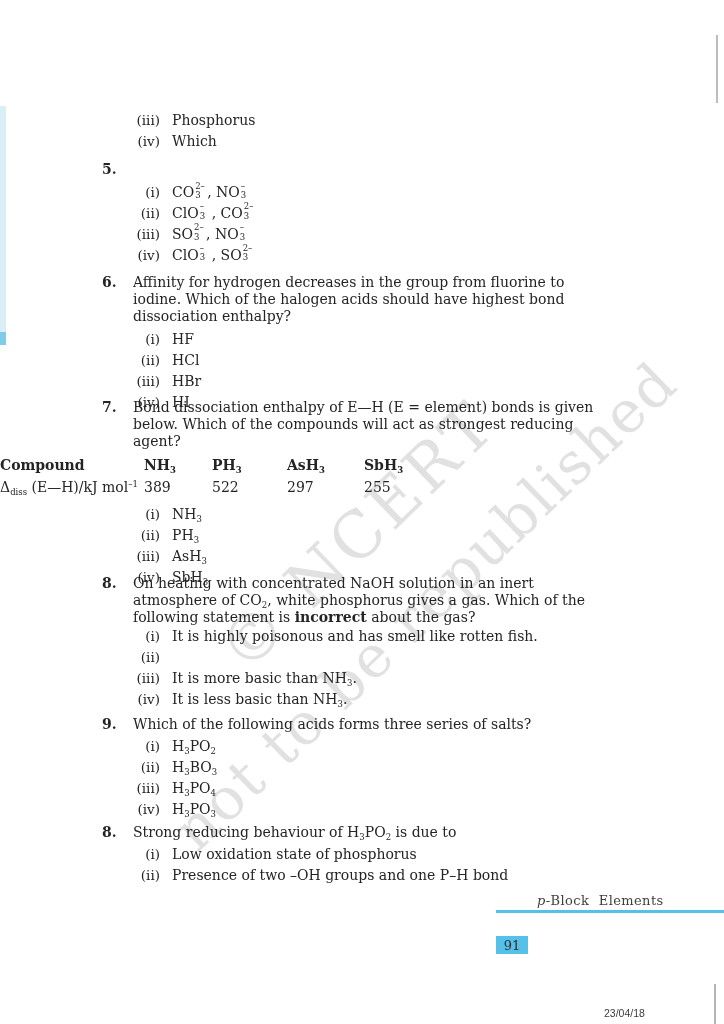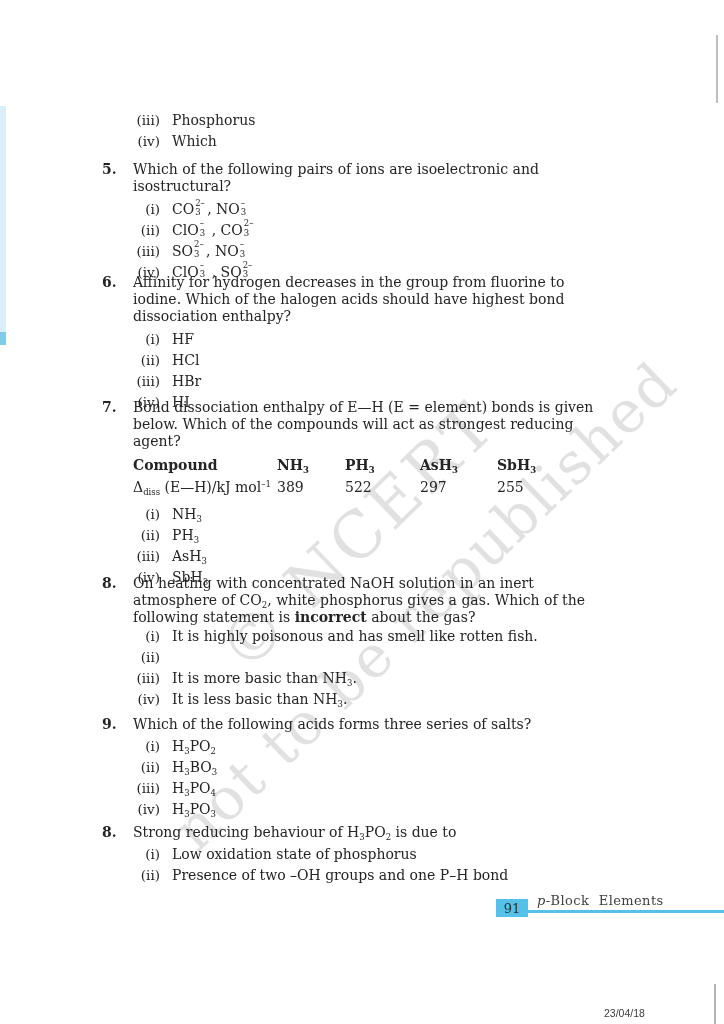--- a/index.html
+++ b/index.html
@@ -45,21 +45,21 @@
   
   .ss { display:inline-block; position:relative; width:13px; height:0.75em; }
   .ss .p { position:absolute; left:1px; top:-0.58em; font-size:8.5px; line-height:1; }
   .ss .b { position:absolute; left:1px; top:0.52em;  font-size:8.5px; line-height:1; }
   sub.sb { font-size:8.5px; line-height:0; vertical-align:-0.35em; }
   sup.sp { font-size:8.5px; line-height:0; vertical-align:0.55em; }
 
   
   .footer-rule { position:absolute; left:496px; right:0; top:910px; height:2.5px; background:var(--accent,#55c1e8); }
   .page-badge {
-    position:absolute; left:496px; top:899px; width:32px; height:18px;
+    position:absolute; left:496px; top:936px; width:32px; height:18px;
     background:var(--accent,#55c1e8); color:#2e2e2e; font-size:13px;
     display:flex; align-items:center; justify-content:center;
   }
   .chapter-title { position:absolute; left:537px; top:893px; font-size:13px; color:#3f3f3f; letter-spacing:0.4px; word-spacing:5px; }
   .chapter-title .ital { font-style:italic; }
   .date-stamp { position:absolute; left:604px; top:1007px; font-family:"Liberation Sans","DejaVu Sans",sans-serif; font-size:10.5px; color:#3c3c3c; }
 </style>
 </head>
 <body>
 
@@ -86,21 +86,20 @@
         <div class="opt">
           <span class="onum">(iv)</span>
           <span class="otext">Which</span>
         </div>
       </div>
     </div>
 
     <div class="qblock" style="top:161px;">
       <div class="qrow">
         <span class="qnum">5.</span>
-        <span class="qtext">Which of the following pairs of ions are isoelectronic and isostructural?</span>
       </div>
       <div class="opts" style="margin-top:6px;">
         <div class="opt">
           <span class="onum">(i)</span>
           <span class="otext">CO<span class="ss"><span class="p">2–</span><span class="b">3</span></span>, NO<span class="ss"><span class="p">–</span><span class="b">3</span></span></span>
         </div>
         <div class="opt">
           <span class="onum">(ii)</span>
           <span class="otext">ClO<span class="ss"><span class="p">–</span><span class="b">3</span></span>, CO<span class="ss"><span class="p">2–</span><span class="b">3</span></span></span>
         </div>
@@ -138,21 +137,21 @@
           <span class="otext">HI</span>
         </div>
       </div>
     </div>
 
     <div class="qblock" style="top:399px;">
       <div class="qrow">
         <span class="qnum">7.</span>
         <span class="qtext">Bond dissociation enthalpy of E—H (E = element) bonds is given below. Which of the compounds will act as strongest reducing agent?</span>
       </div>
-      <div class="dtable" style="padding-left:133px;">
+      <div class="dtable" style="">
         <div class="trow head">
           <span>Compound</span>
           <span>NH<sub class="sb">3</sub></span>
           <span>PH<sub class="sb">3</sub></span>
           <span>AsH<sub class="sb">3</sub></span>
           <span>SbH<sub class="sb">3</sub></span>
         </div>
         <div class="trow">
           <span>Δ<sub class="sb">diss</sub> (E—H)/kJ mol<sup class="sp">–1</sup></span>
           <span>389</span>

